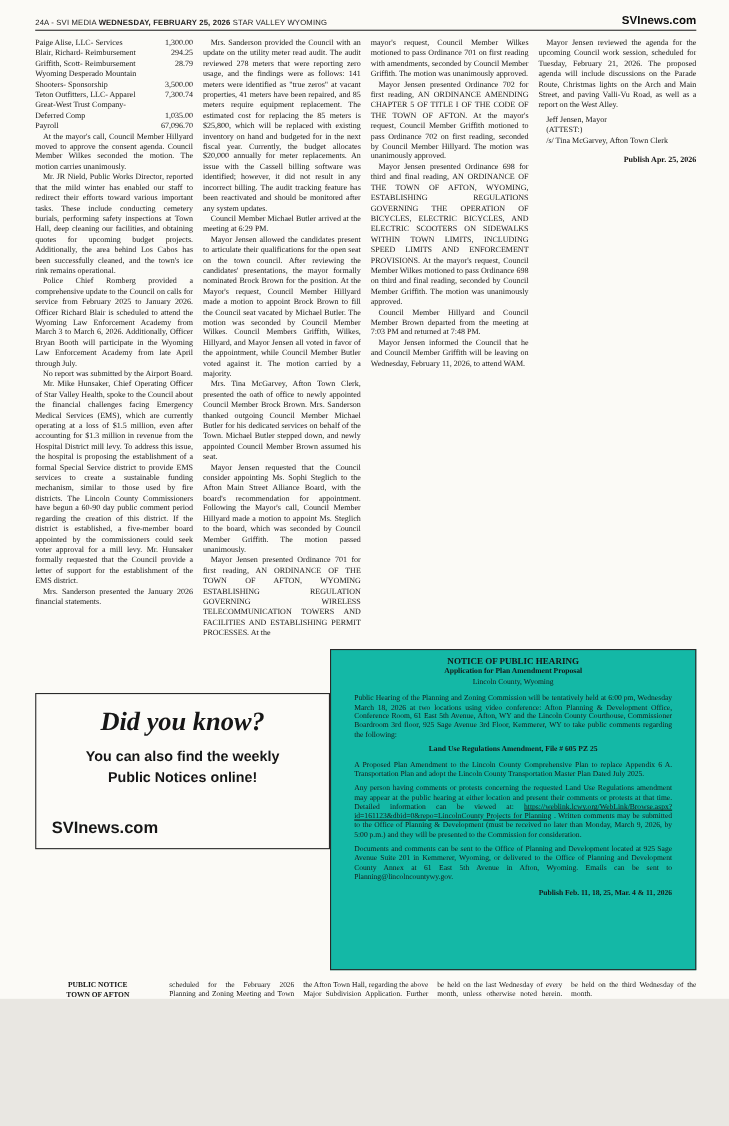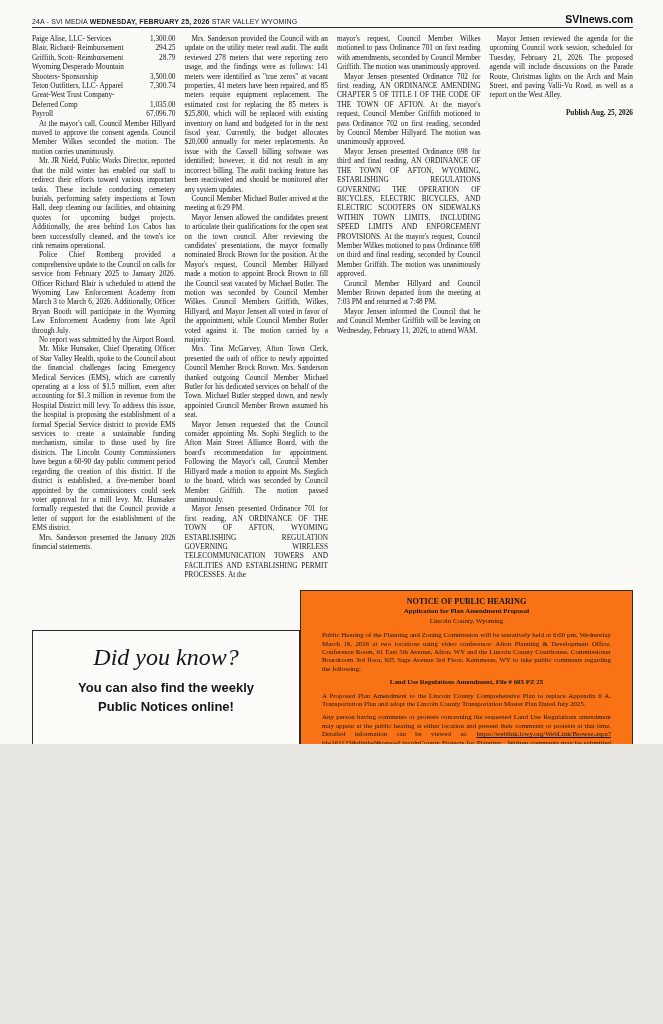--- a/index.html
+++ b/index.html
@@ -1,18 +1,18 @@
 <!DOCTYPE html>
 <html><head>
 <meta charset="utf-8">
 <style>
   * { margin:0; padding:0; box-sizing:border-box; }
   html,body { width:663px; height:1024px; }
   body { background:#e9e7e2; font-family:"Liberation Serif", serif; color:#161616; }
-  .page { width:663px; height:744px; background:#fbfaf6; padding:13px 30px 8px 32px; overflow:hidden; }
+  .page { width:663px; height:908px; background:#fbfaf6; padding:13px 30px 8px 32px; overflow:hidden; }
 
   .masthead { display:flex; justify-content:space-between; align-items:flex-end;
               border-bottom:1px solid #2b2b2b; padding-bottom:2px; }
   .masthead-left { font-family:"Liberation Sans", sans-serif; font-size:7px; letter-spacing:.15px; color:#222; }
   .masthead-left .bold { font-weight:bold; }
   .masthead-site { font-family:"Liberation Sans", sans-serif; font-size:10.5px; font-weight:bold; color:#0e0e0e; }
 
   .top-section { display:flex; gap:9px; margin-top:6px; height:548px; overflow:hidden; }
   .top-col { flex:1 1 0; font-size:7.3px; line-height:9.4px; text-align:justify; }
   .top-col p { text-indent:7px; }
@@ -21,26 +21,26 @@
   .ledger-name { flex:1 1 auto; }
   .ledger-amt { align-self:flex-end; white-space:nowrap; margin-left:18px; }
   .sig-block { margin-top:4px; }
   .sig-line { text-indent:0; }
   .publish-right { font-weight:bold; text-align:right; text-indent:0; margin-top:8px; }
 
   .middle-section { display:flex; margin-top:8px; height:292px; }
   .middle-left { width:302px; }
   .promo-box { width:268px; height:142px; border:1.5px solid #2a2a2a; margin-top:40px;
                padding:13px 14px 10px; display:flex; flex-direction:column; background:#fcfbf8; }
-  .promo-title { font-size:24px; font-weight:normal; font-style:italic; text-align:center; }
+  .promo-title { font-size:24px; font-weight:bold; font-style:italic; text-align:center; }
   .promo-line { font-family:"Liberation Sans", sans-serif; font-size:13px; font-weight:bold; text-align:center; margin-top:9px; }
   .promo-line.second { margin-top:4px; }
   .promo-site { font-family:"Liberation Sans", sans-serif; font-size:15px; font-weight:bold; margin-top:auto; }
 
-  .hearing-box { flex:1 1 auto; border:1.2px solid #2a2a2a; padding:7px 21px 6px; background:#f97316;
+  .hearing-box { flex:1 1 auto; border:1.2px solid #2a2a2a; padding:7px 21px 6px; background:#14b8a6;
                  font-size:6.9px; line-height:8.4px; text-align:justify; max-height:292px; overflow:hidden; }
   .hearing-box p { margin-bottom:5px; }
   .hearing-title { font-weight:bold; text-align:center; font-size:8.2px; margin-bottom:1px !important; }
   .hearing-sub { font-weight:bold; text-align:center; margin-bottom:1px !important; }
   .hearing-county { text-align:center; margin-bottom:6px !important; }
   .hearing-file { font-weight:bold; text-align:center; margin:5px 0 5px !important; }
   .hearing-link { text-decoration:underline; }
   .hearing-publish { font-weight:bold; text-align:right; margin:6px 0 0 !important; }
 
   .bottom-section { display:flex; gap:8px; margin-top:10px; height:148px; overflow:hidden; }
@@ -116,21 +116,26 @@
     <div class="top-col">
       <p class="cont">mayor's request, Council Member Wilkes motioned to pass Ordinance 701 on first reading with amendments, seconded by Council Member Griffith. The motion was unanimously approved.</p>
       <p>Mayor Jensen presented Ordinance 702 for first reading, AN ORDINANCE AMENDING CHAPTER 5 OF TITLE I OF THE CODE OF THE TOWN OF AFTON. At the mayor's request, Council Member Griffith motioned to pass Ordinance 702 on first reading, seconded by Council Member Hillyard. The motion was unanimously approved.</p>
       <p>Mayor Jensen presented Ordinance 698 for third and final reading, AN ORDINANCE OF THE TOWN OF AFTON, WYOMING, ESTABLISHING REGULATIONS GOVERNING THE OPERATION OF BICYCLES, ELECTRIC BICYCLES, AND ELECTRIC SCOOTERS ON SIDEWALKS WITHIN TOWN LIMITS, INCLUDING SPEED LIMITS AND ENFORCEMENT PROVISIONS. At the mayor's request, Council Member Wilkes motioned to pass Ordinance 698 on third and final reading, seconded by Council Member Griffith. The motion was unanimously approved.</p>
       <p>Council Member Hillyard and Council Member Brown departed from the meeting at 7:03 PM and returned at 7:48 PM.</p>
       <p>Mayor Jensen informed the Council that he and Council Member Griffith will be leaving on Wednesday, February 11, 2026, to attend WAM.</p>
     </div>
 
     <div class="top-col">
       <p>Mayor Jensen reviewed the agenda for the upcoming Council work session, scheduled for Tuesday, February 21, 2026. The proposed agenda will include discussions on the Parade Route, Christmas lights on the Arch and Main Street, and paving Valli-Vu Road, as well as a report on the West Alley.</p>
-      <p class="publish-right">Publish Aug. 25, 2026</p>
+      <div class="sig-block">
+        <p class="sig-line">Jeff Jensen, Mayor</p>
+        <p class="sig-line">(ATTEST:)</p>
+        <p class="sig-line">/s/ Tina McGarvey, Afton Town Clerk</p>
+      </div>
+      <p class="publish-right">Publish Apr. 25, 2026</p>
     </div>
 
   </div>
 
   <div class="middle-section">
 
     <div class="middle-left">
       <div class="promo-box">
         <div class="promo-title">Did you know?</div>
         <div class="promo-line">You can also find the weekly</div>

